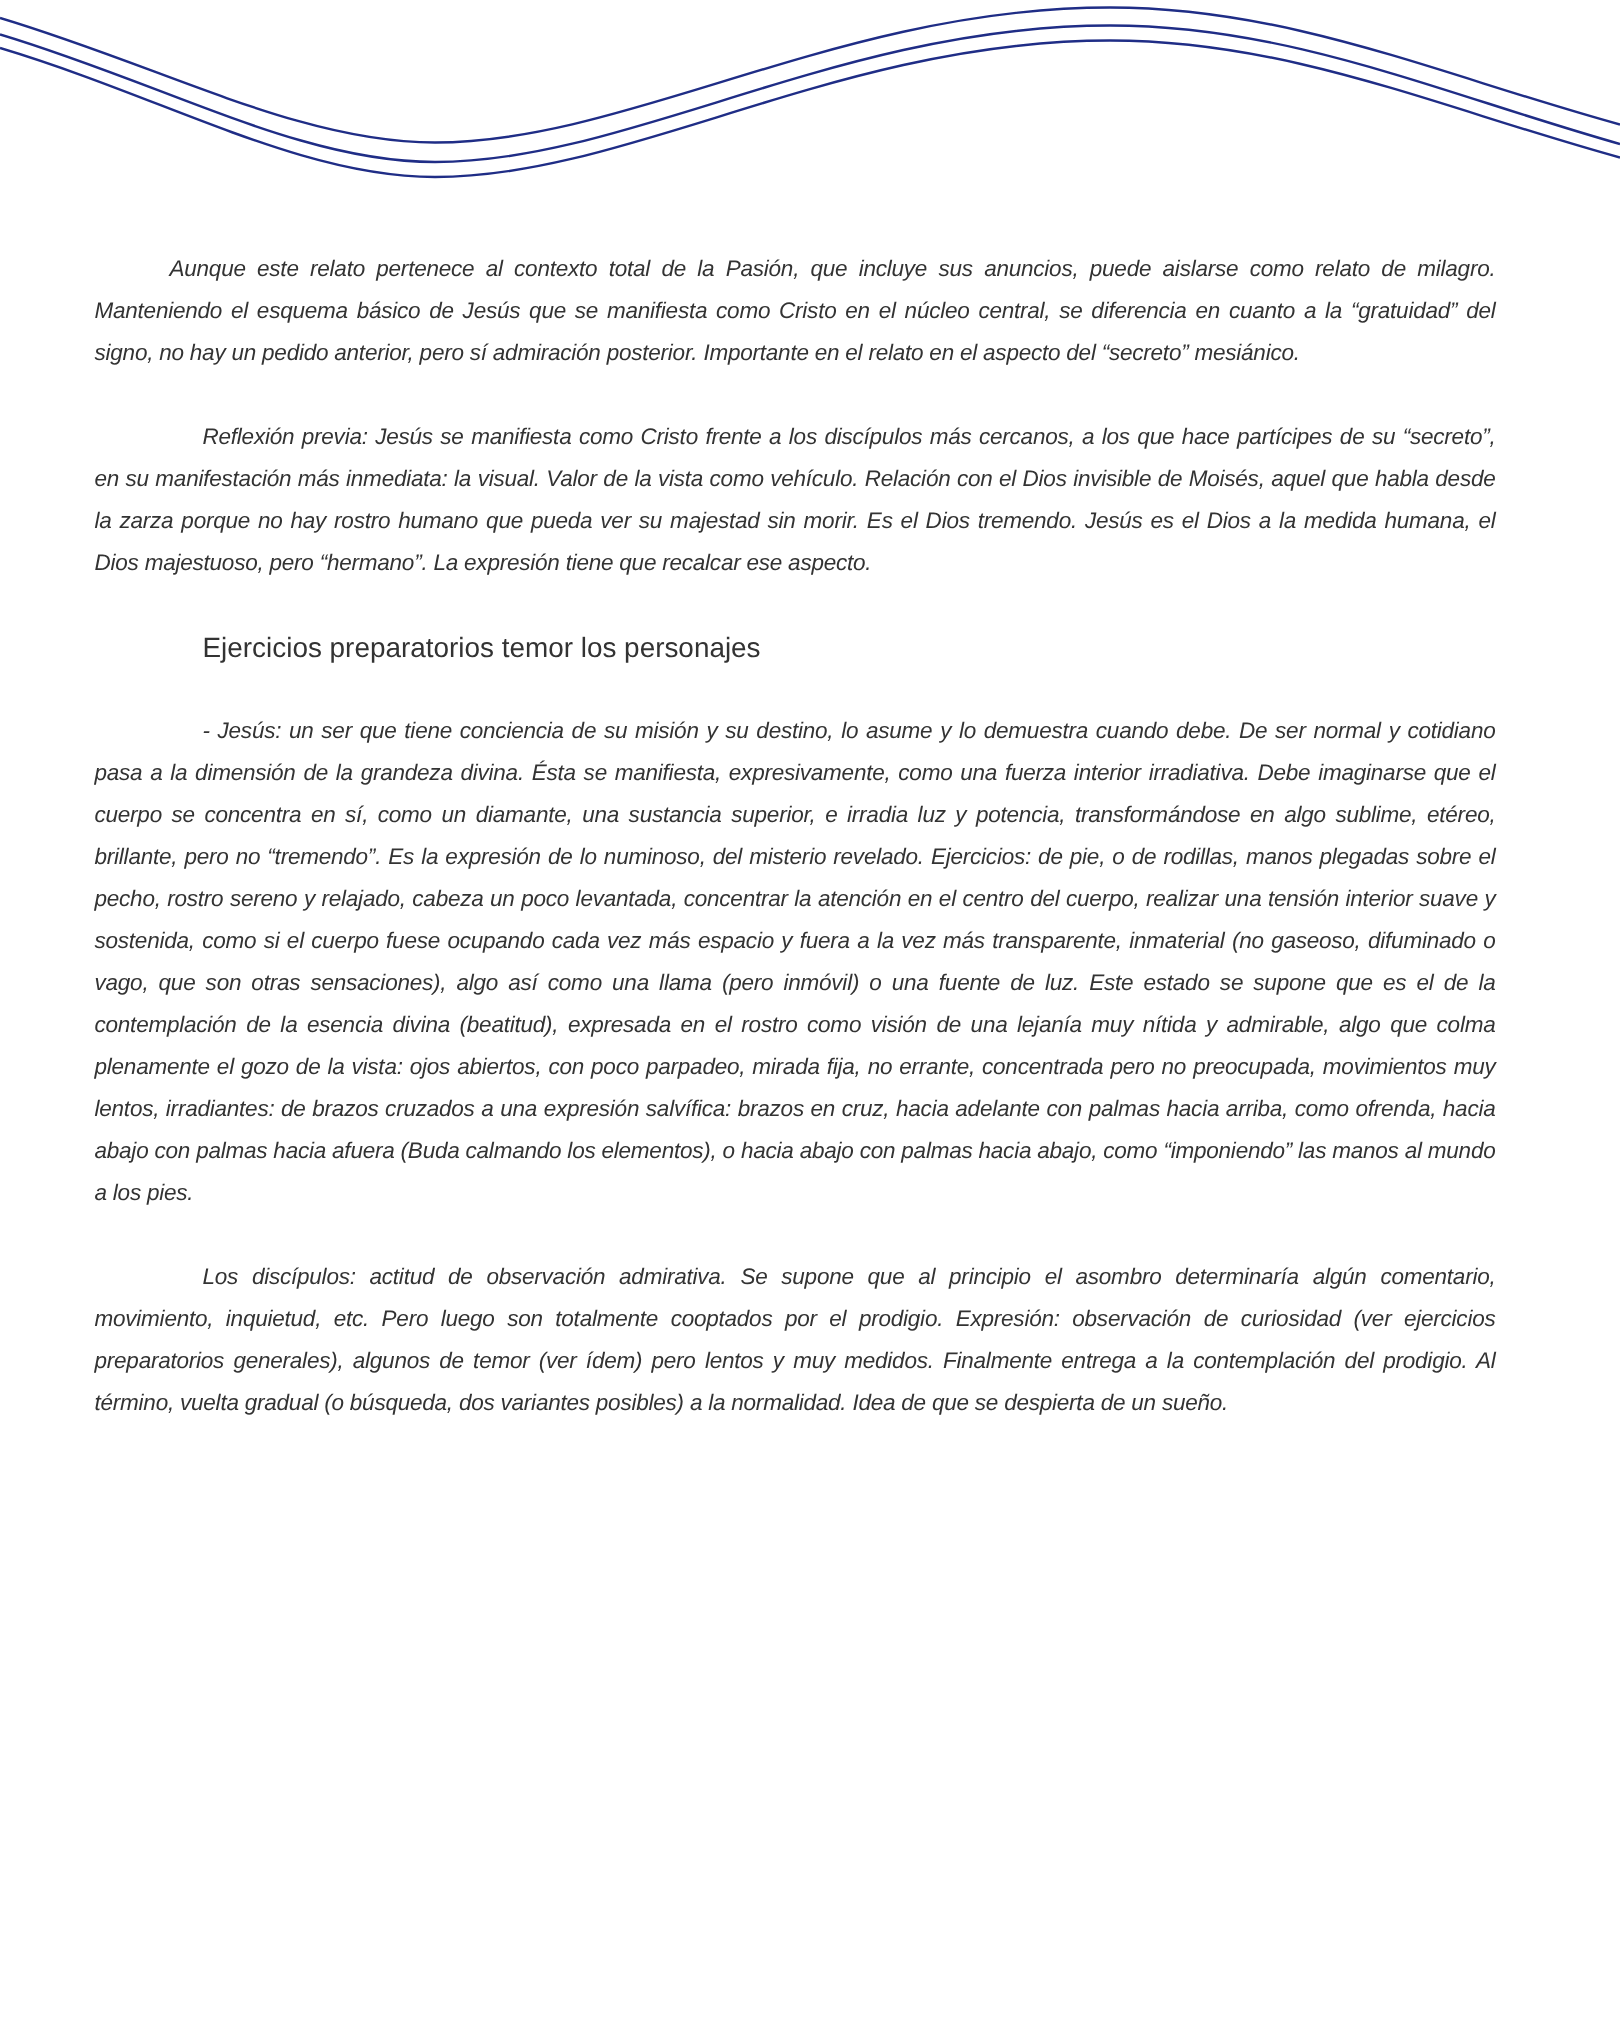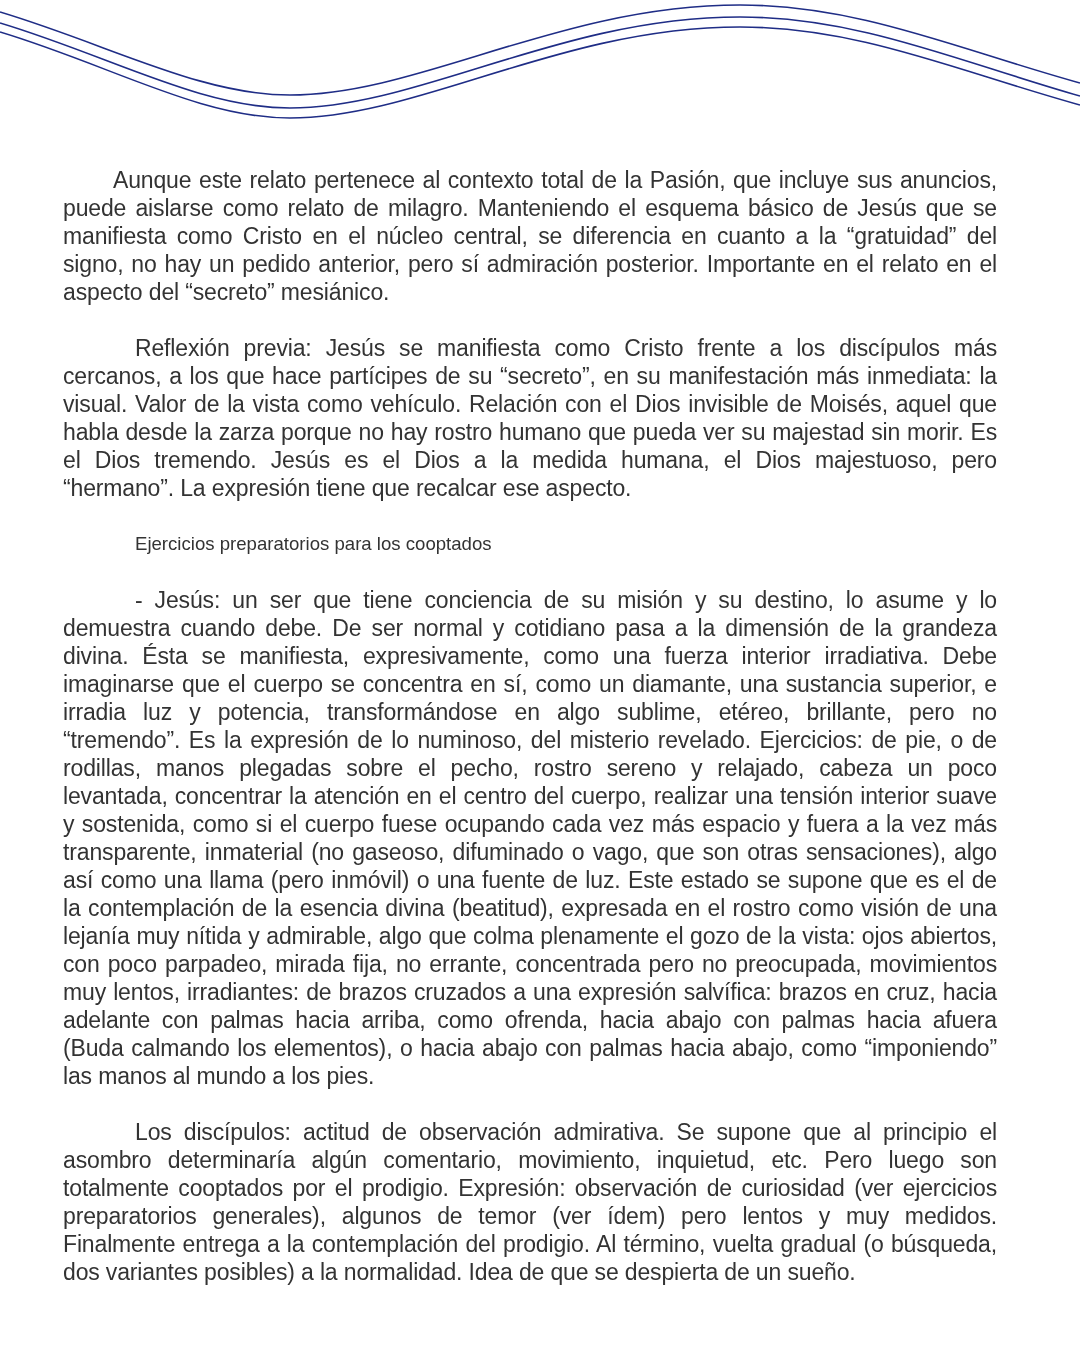--- a/index.html
+++ b/index.html
@@ -28,24 +28,25 @@
       stroke-width: 1.6;
     }
     .content {
       position: absolute;
       left: 63px;
       top: 166px;
       width: 946px;
     }
     .para {
       margin: 0 12px 28px 0;
-      font-size: 23px;
+      font-size: 15px;
       line-height: 28px;
       text-align: justify;
       letter-spacing: -0.15px;
+      font-style: italic;
     }
     .indent-1 { text-indent: 50px; }
     .indent-2 { text-indent: 72px; }
     .heading {
       margin: 0 0 28px 0;
       font-size: 18.6px;
       line-height: 28px;
       text-indent: 72px;
     }
   </style>
@@ -54,16 +55,16 @@
 
 <svg class="wave" viewBox="0 0 1080 140" preserveAspectRatio="none">
   <path d="M0,12 C110,45 200,95 290,95 C420,95 560,5 740,5 C860,5 960,50 1080,83" style="stroke: rgb(31, 45, 134);"></path>
   <path d="M0,23 C110,56 200,108 290,108 C420,108 560,17 740,17 C860,17 960,62 1080,96" style="stroke: rgb(31, 45, 134);"></path>
   <path d="M0,32 C110,65 200,118 290,118 C420,118 560,27 740,27 C860,27 960,72 1080,105" style="stroke: rgb(31, 45, 134);"></path>
 </svg>
 
 <div class="content">
   <p class="para indent-1">Aunque este relato pertenece al contexto total de la Pasión, que incluye sus anuncios, puede aislarse como relato de milagro. Manteniendo el esquema básico de Jesús que se manifiesta como Cristo en el núcleo central, se diferencia en cuanto a la “gratuidad” del signo, no hay un pedido anterior, pero sí admiración posterior. Importante en el relato en el aspecto del “secreto” mesiánico.</p>
   <p class="para indent-2">Reflexión previa: Jesús se manifiesta como Cristo frente a los discípulos más cercanos, a los que hace partícipes de su “secreto”, en su manifestación más inmediata: la visual. Valor de la vista como vehículo. Relación con el Dios invisible de Moisés, aquel que habla desde la zarza porque no hay rostro humano que pueda ver su majestad sin morir. Es el Dios tremendo. Jesús es el Dios a la medida humana, el Dios majestuoso, pero “hermano”. La expresión tiene que recalcar ese aspecto.</p>
-  <p class="heading">Ejercicios preparatorios para los cooptados</p>
+  <p class="heading">Ejercicios preparatorios temor los personajes</p>
   <p class="para indent-2">- Jesús: un ser que tiene conciencia de su misión y su destino, lo asume y lo demuestra cuando debe. De ser normal y cotidiano pasa a la dimensión de la grandeza divina. Ésta se manifiesta, expresivamente, como una fuerza interior irradiativa. Debe imaginarse que el cuerpo se concentra en sí, como un diamante, una sustancia superior, e irradia luz y potencia, transformándose en algo sublime, etéreo, brillante, pero no “tremendo”. Es la expresión de lo numinoso, del misterio revelado. Ejercicios: de pie, o de rodillas, manos plegadas sobre el pecho, rostro sereno y relajado, cabeza un poco levantada, concentrar la atención en el centro del cuerpo, realizar una tensión interior suave y sostenida, como si el cuerpo fuese ocupando cada vez más espacio y fuera a la vez más transparente, inmaterial (no gaseoso, difuminado o vago, que son otras sensaciones), algo así como una llama (pero inmóvil) o una fuente de luz. Este estado se supone que es el de la contemplación de la esencia divina (beatitud), expresada en el rostro como visión de una lejanía muy nítida y admirable, algo que colma plenamente el gozo de la vista: ojos abiertos, con poco parpadeo, mirada fija, no errante, concentrada pero no preocupada, movimientos muy lentos, irradiantes: de brazos cruzados a una expresión salvífica: brazos en cruz, hacia adelante con palmas hacia arriba, como ofrenda, hacia abajo con palmas hacia afuera (Buda calmando los elementos), o hacia abajo con palmas hacia abajo, como “imponiendo” las manos al mundo a los pies.</p>
   <p class="para indent-2">Los discípulos: actitud de observación admirativa. Se supone que al principio el asombro determinaría algún comentario, movimiento, inquietud, etc. Pero luego son totalmente cooptados por el prodigio. Expresión: observación de curiosidad (ver ejercicios preparatorios generales), algunos de temor (ver ídem) pero lentos y muy medidos. Finalmente entrega a la contemplación del prodigio. Al término, vuelta gradual (o búsqueda, dos variantes posibles) a la normalidad. Idea de que se despierta de un sueño.</p>
 </div>
 
 </body></html>

